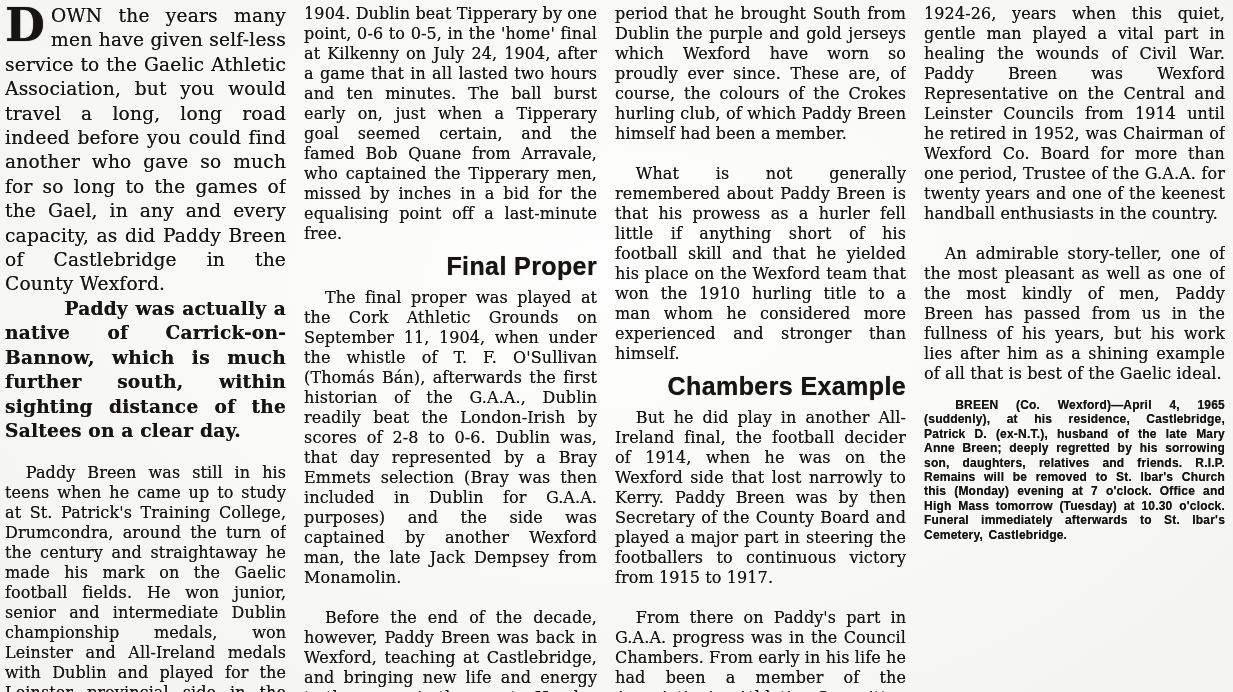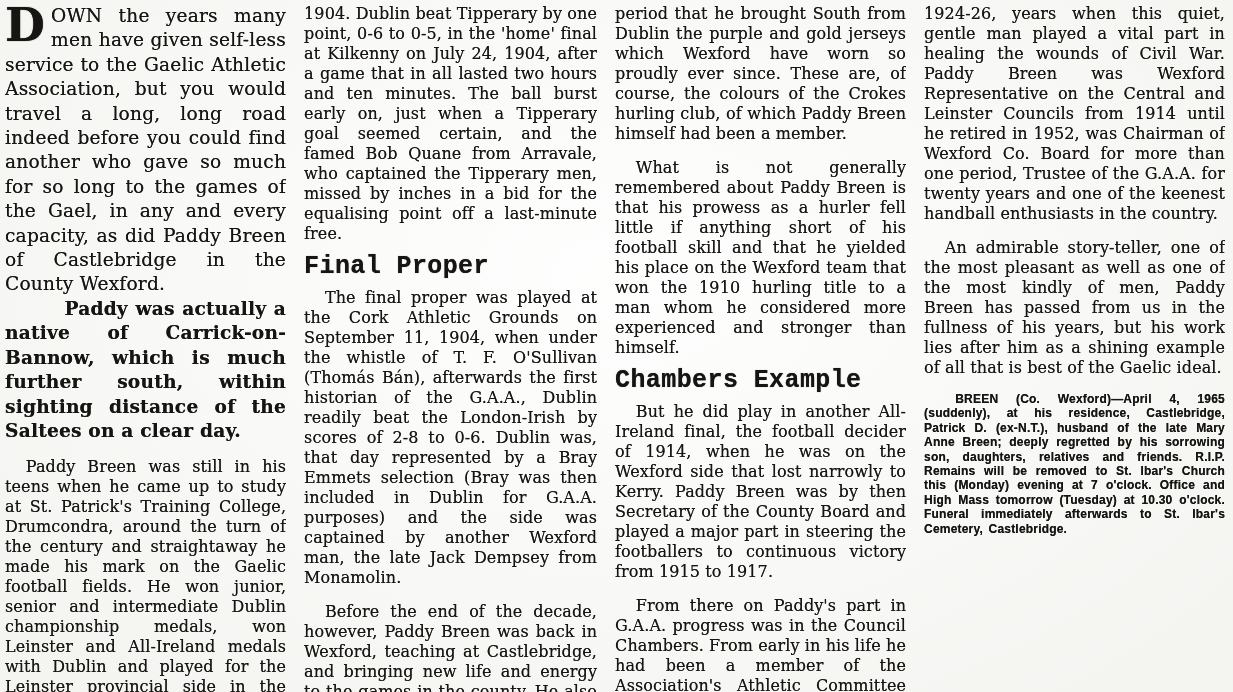--- a/index.html
+++ b/index.html
@@ -43,37 +43,37 @@
   .lead.indented { text-indent: 3.2em; font-weight: bold; }
 
   .bodytext {
     font-size: 16px;
     line-height: 20px;
     text-align: justify;
     letter-spacing: 0.1px;
     text-shadow: 0 0 0.5px rgba(20,16,12,0.7);
   }
   .bodytext.indented { text-indent: 1.3em; }
-  .bodytext.spaced { margin-top: 14px; }
+  .bodytext.spaced { margin-top: 20px; }
 
   .dropcap {
     float: left;
     font-size: 46px;
     line-height: 38px;
     padding: 2px 6px 0 0;
     font-weight: bold;
     text-shadow: 0 0 1px rgba(20,16,12,0.8);
   }
 
   .section-heading {
-    font-family: Liberation Mono, monospace;
+    font-family: Liberation Sans, sans-serif;
     font-weight: bold;
     font-size: 25px;
     letter-spacing: 0.4px;
-    text-align: left;
+    text-align: right;
     margin: 8px 0 7px 0;
     text-shadow: 0 0 0.7px rgba(20,16,12,0.85);
   }
 
   .death-notice {
     font-family: "Liberation Sans", "DejaVu Sans", sans-serif;
     font-weight: bold;
     font-size: 12px;
     line-height: 14.4px;
     text-align: justify;

